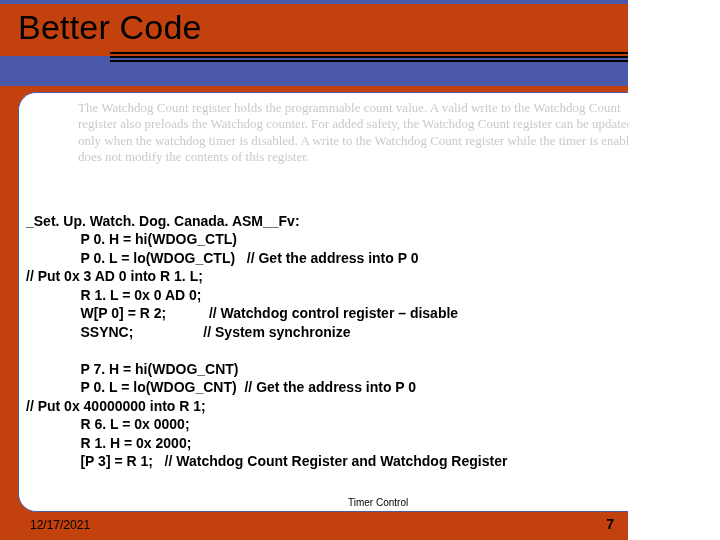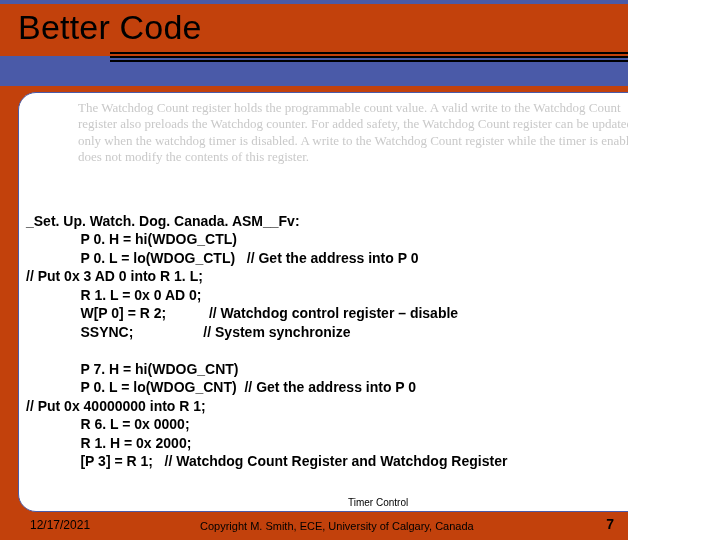--- a/index.html
+++ b/index.html
@@ -55,15 +55,14 @@
 <span></span>
 <span>              P 7. H = hi(WDOG_CNT)</span>
 <span>              P 0. L = lo(WDOG_CNT)  // Get the address into P 0</span>
 <span>// Put 0x 40000000 into R 1;</span>
 <span>              R 6. L = 0x 0000;</span>
 <span>              R 1. H = 0x 2000;</span>
 <span>              [P 3] = R 1;   // Watchdog Count Register and Watchdog Register</span></div>
 
   <div class="foot1">Timer Control</div>
   <div class="date">12/17/2021</div>
-  <div class="copyright">Copyright M. Smith, ECE, University of Calgary, Canada</div>
   <div class="pagenum">7</div>
 </div>
 
 </body></html>

